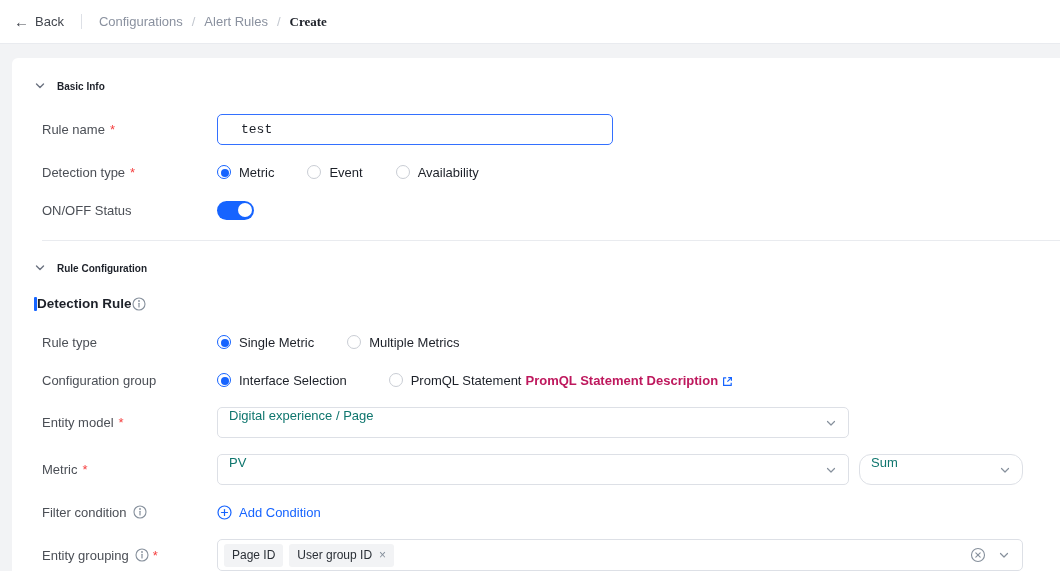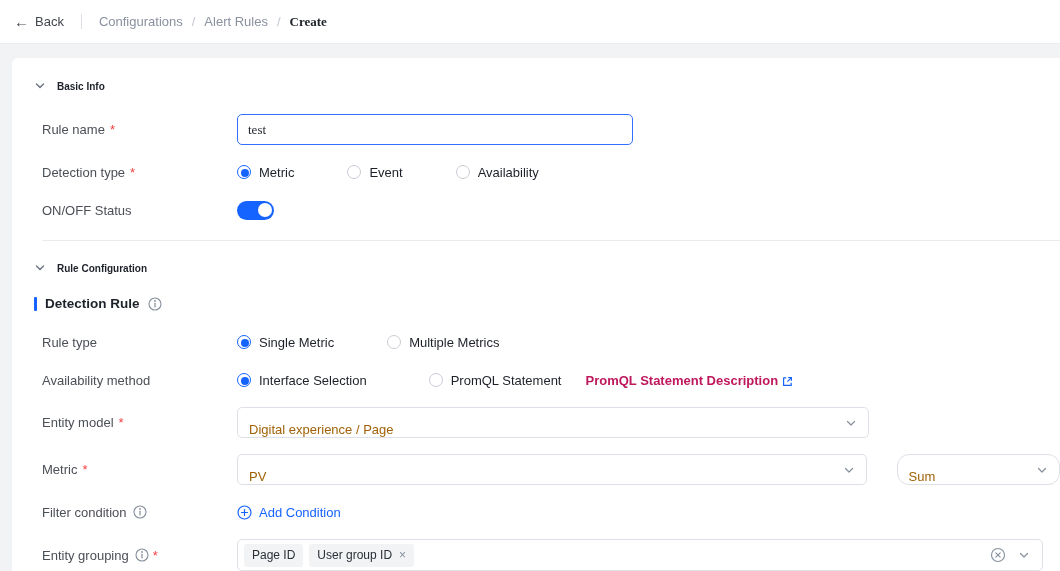--- a/index.html
+++ b/index.html
@@ -24,29 +24,29 @@
   .crumb-current{ color:#1d2129; font-weight:700;font-family:Liberation Serif, serif; }
   
   .card{
     margin:14px 0 0 12px; background:#fff; border-radius:6px 0 0 0;
     padding:18px 0 40px 18px; height:513px;
   }
   .section-header{ display:flex; align-items:center; gap:11px; margin:4px 0 22px 4px; cursor:pointer; }
   .section-title{ font-size:10px; font-weight:700; color:#1d2129; }
   .chev{ display:block; }
   
-  .row{ display:flex; align-items:center; margin:0 0 16px 12px; min-height:22px;gap:20px; }
+  .row{ display:flex; align-items:center; margin:0 0 16px 12px; min-height:22px; }
   .flabel{ width:175px; flex:none; color:#4b4f56; display:flex; align-items:center; gap:6px; }
   .req{ color:#f53f3f; margin-left:-1px; }
   .info-icon{ display:inline-flex; }
   
   .text-input{
     width:396px; height:31px; border:1px solid #3370ff; border-radius:5px;
-    padding:0 10px; font-size:13px; color:#1d2129; outline:none;
-    font-family:Liberation Serif, serif;
+    padding:0 23px; font-size:13px; color:#1d2129; outline:none;
+    font-family:Liberation Mono, monospace;
   }
   
   .radio{ display:flex; align-items:center; margin-right:33px; cursor:pointer; }
   .radio-circle{
     position:relative; width:14px; height:14px; border-radius:50%;
     border:1px solid #c9cdd4; background:#fff; margin-right:8px; flex:none;
   }
   .radio.checked .radio-circle{ border-color:#1664ff; }
   .radio.checked .radio-circle::after{
     content:""; position:absolute; left:3px; top:3px; width:8px; height:8px;
@@ -57,28 +57,28 @@
   .toggle{
     position:relative; width:37px; height:19px; border-radius:10px;
     background:#1664ff; cursor:pointer; flex:none;
   }
   .toggle .knob{
     position:absolute; right:2.5px; top:2.5px; width:14px; height:14px;
     border-radius:50%; background:#fff;
   }
   .hr{ height:1px; background:#e9ebef; margin:19px 0 21px 12px; }
   
-  .sub-title-row{ display:flex; align-items:center; gap:8px; margin:0 8px 20px 4px; }
+  .sub-title-row{ display:flex; align-items:center; margin:0 8px 20px 4px; }
   .blue-bar{ width:3px; height:14px; background:#1664ff; border-radius:1px; }
   .sub-title{ font-weight:700; font-size:13.5px; color:#1d2129; }
   
   .select{
-    position:relative; display:flex; align-items:flex-end; height:31px;
+    position:relative; display:flex; align-items:flex-start; height:31px;
     border:1px solid #dde0e6; border-radius:5px; background:#fff;
-    padding:0 32px 0 11px; color:#a16207; cursor:pointer;
+    padding:0 32px 0 11px; color:#0f766e; cursor:pointer;
   }
   .select .sel-chev{ position:absolute; right:11px; top:50%; transform:translateY(-50%); }
   .w-entity{ width:632px; }
   .w-agg{ width:164px; margin-left:10px;border-radius:12px; }
   .link{ color:#be185d; cursor:pointer; display:inline-flex; align-items:flex-end; gap:3px;font-weight:bold; }
   .add-link{ display:flex; align-items:center; gap:7px; color:#1664ff; cursor:pointer; }
   
   .mselect{
     position:relative; width:806px; height:32px; border:1px solid #dde0e6;
     border-radius:5px; background:#fff; display:flex; align-items:center;
@@ -183,21 +183,21 @@
       <span class="radio-label">Single Metric</span>
     </div>
     <div class="radio">
       <span class="radio-circle"></span>
       <span class="radio-label">Multiple Metrics</span>
     </div>
   </div>
 
   <div class="row">
     <div class="flabel">
-      <span>Availability method</span>
+      <span>Configuration group</span>
     </div>
     <div class="radio checked" style="margin-right:42px;">
       <span class="radio-circle"></span>
       <span class="radio-label">Interface Selection</span>
     </div>
     <div class="radio" style="margin-right:4px;justify-content:flex-end;">
       <span class="radio-circle"></span>
       <span class="radio-label">PromQL Statement</span>
     </div>
     <span class="link">

